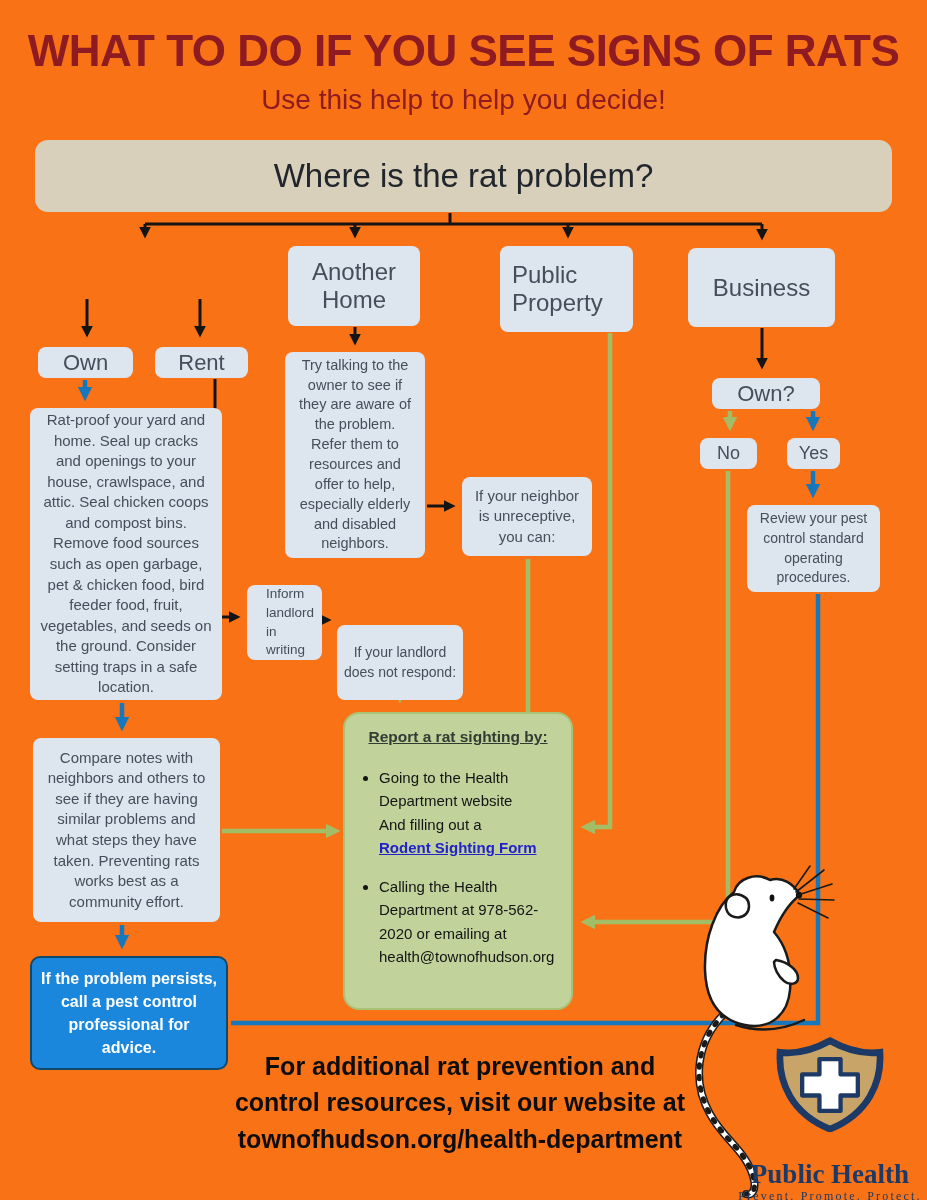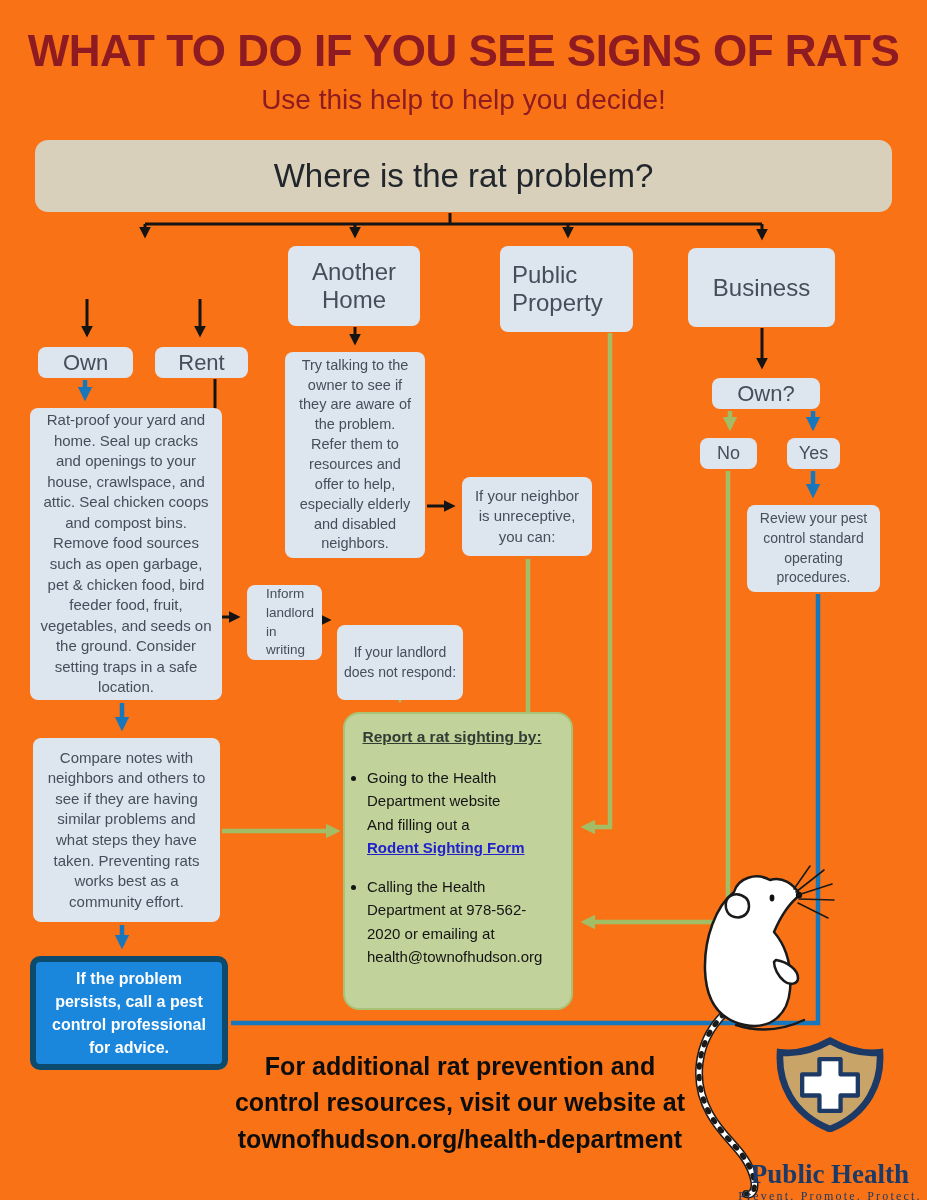--- a/index.html
+++ b/index.html
@@ -36,35 +36,35 @@
   }
   .hdr{font-size:24px;font-weight:400;}
   .lbl{font-size:22px;}
   .body-txt{font-size:15px;line-height:1.37;padding:12px 10px;}
   .left-txt{justify-content:flex-start;text-align:left;padding-left:12px;}
 
   .green-box{
     position:absolute;z-index:2;box-sizing:border-box;
     left:343px;top:712px;width:230px;height:298px;
     background:var(--green-box);border:2px solid var(--green-box-border);
-    border-radius:16px;padding:12px 12px 10px 0;color:#20261f;
+    border-radius:16px;padding:12px 12px 10px 12px;color:#20261f;
   }
   .green-box h3{
     margin:2px 0 0 0;text-align:center;font-size:15.5px;font-weight:600;
     text-decoration:underline;color:#333c33;
   }
   .green-box ul{margin:20px 0 0 0;padding:0 0 0 22px;}
   .green-box li{font-size:15px;line-height:1.55;margin-bottom:16px;color:#141414;overflow-wrap:anywhere;}
   .form-link{color:var(--link-blue);text-decoration:underline;font-weight:600;}
   .form-link b{font-weight:800;}
 
   .blue-box{
     position:absolute;z-index:2;box-sizing:border-box;
     left:30px;top:956px;width:198px;height:114px;
-    background:var(--blue-box);border:6px solid #0c4a6e;border-radius:10px;
+    background:var(--blue-box);border:2px solid #0c4a6e;border-radius:10px;
     display:flex;align-items:center;justify-content:center;text-align:center;
     color:#ffffff;font-size:16px;font-weight:700;line-height:1.45;padding:8px;
   }
 
   .footer-txt{
     left:150px;top:1048px;width:620px;text-align:center;z-index:2;
     font-size:25px;font-weight:700;line-height:1.45;color:#0d0d0d;
   }
 
   .rat{left:676px;top:862px;width:180px;height:338px;z-index:4;pointer-events:none;}

